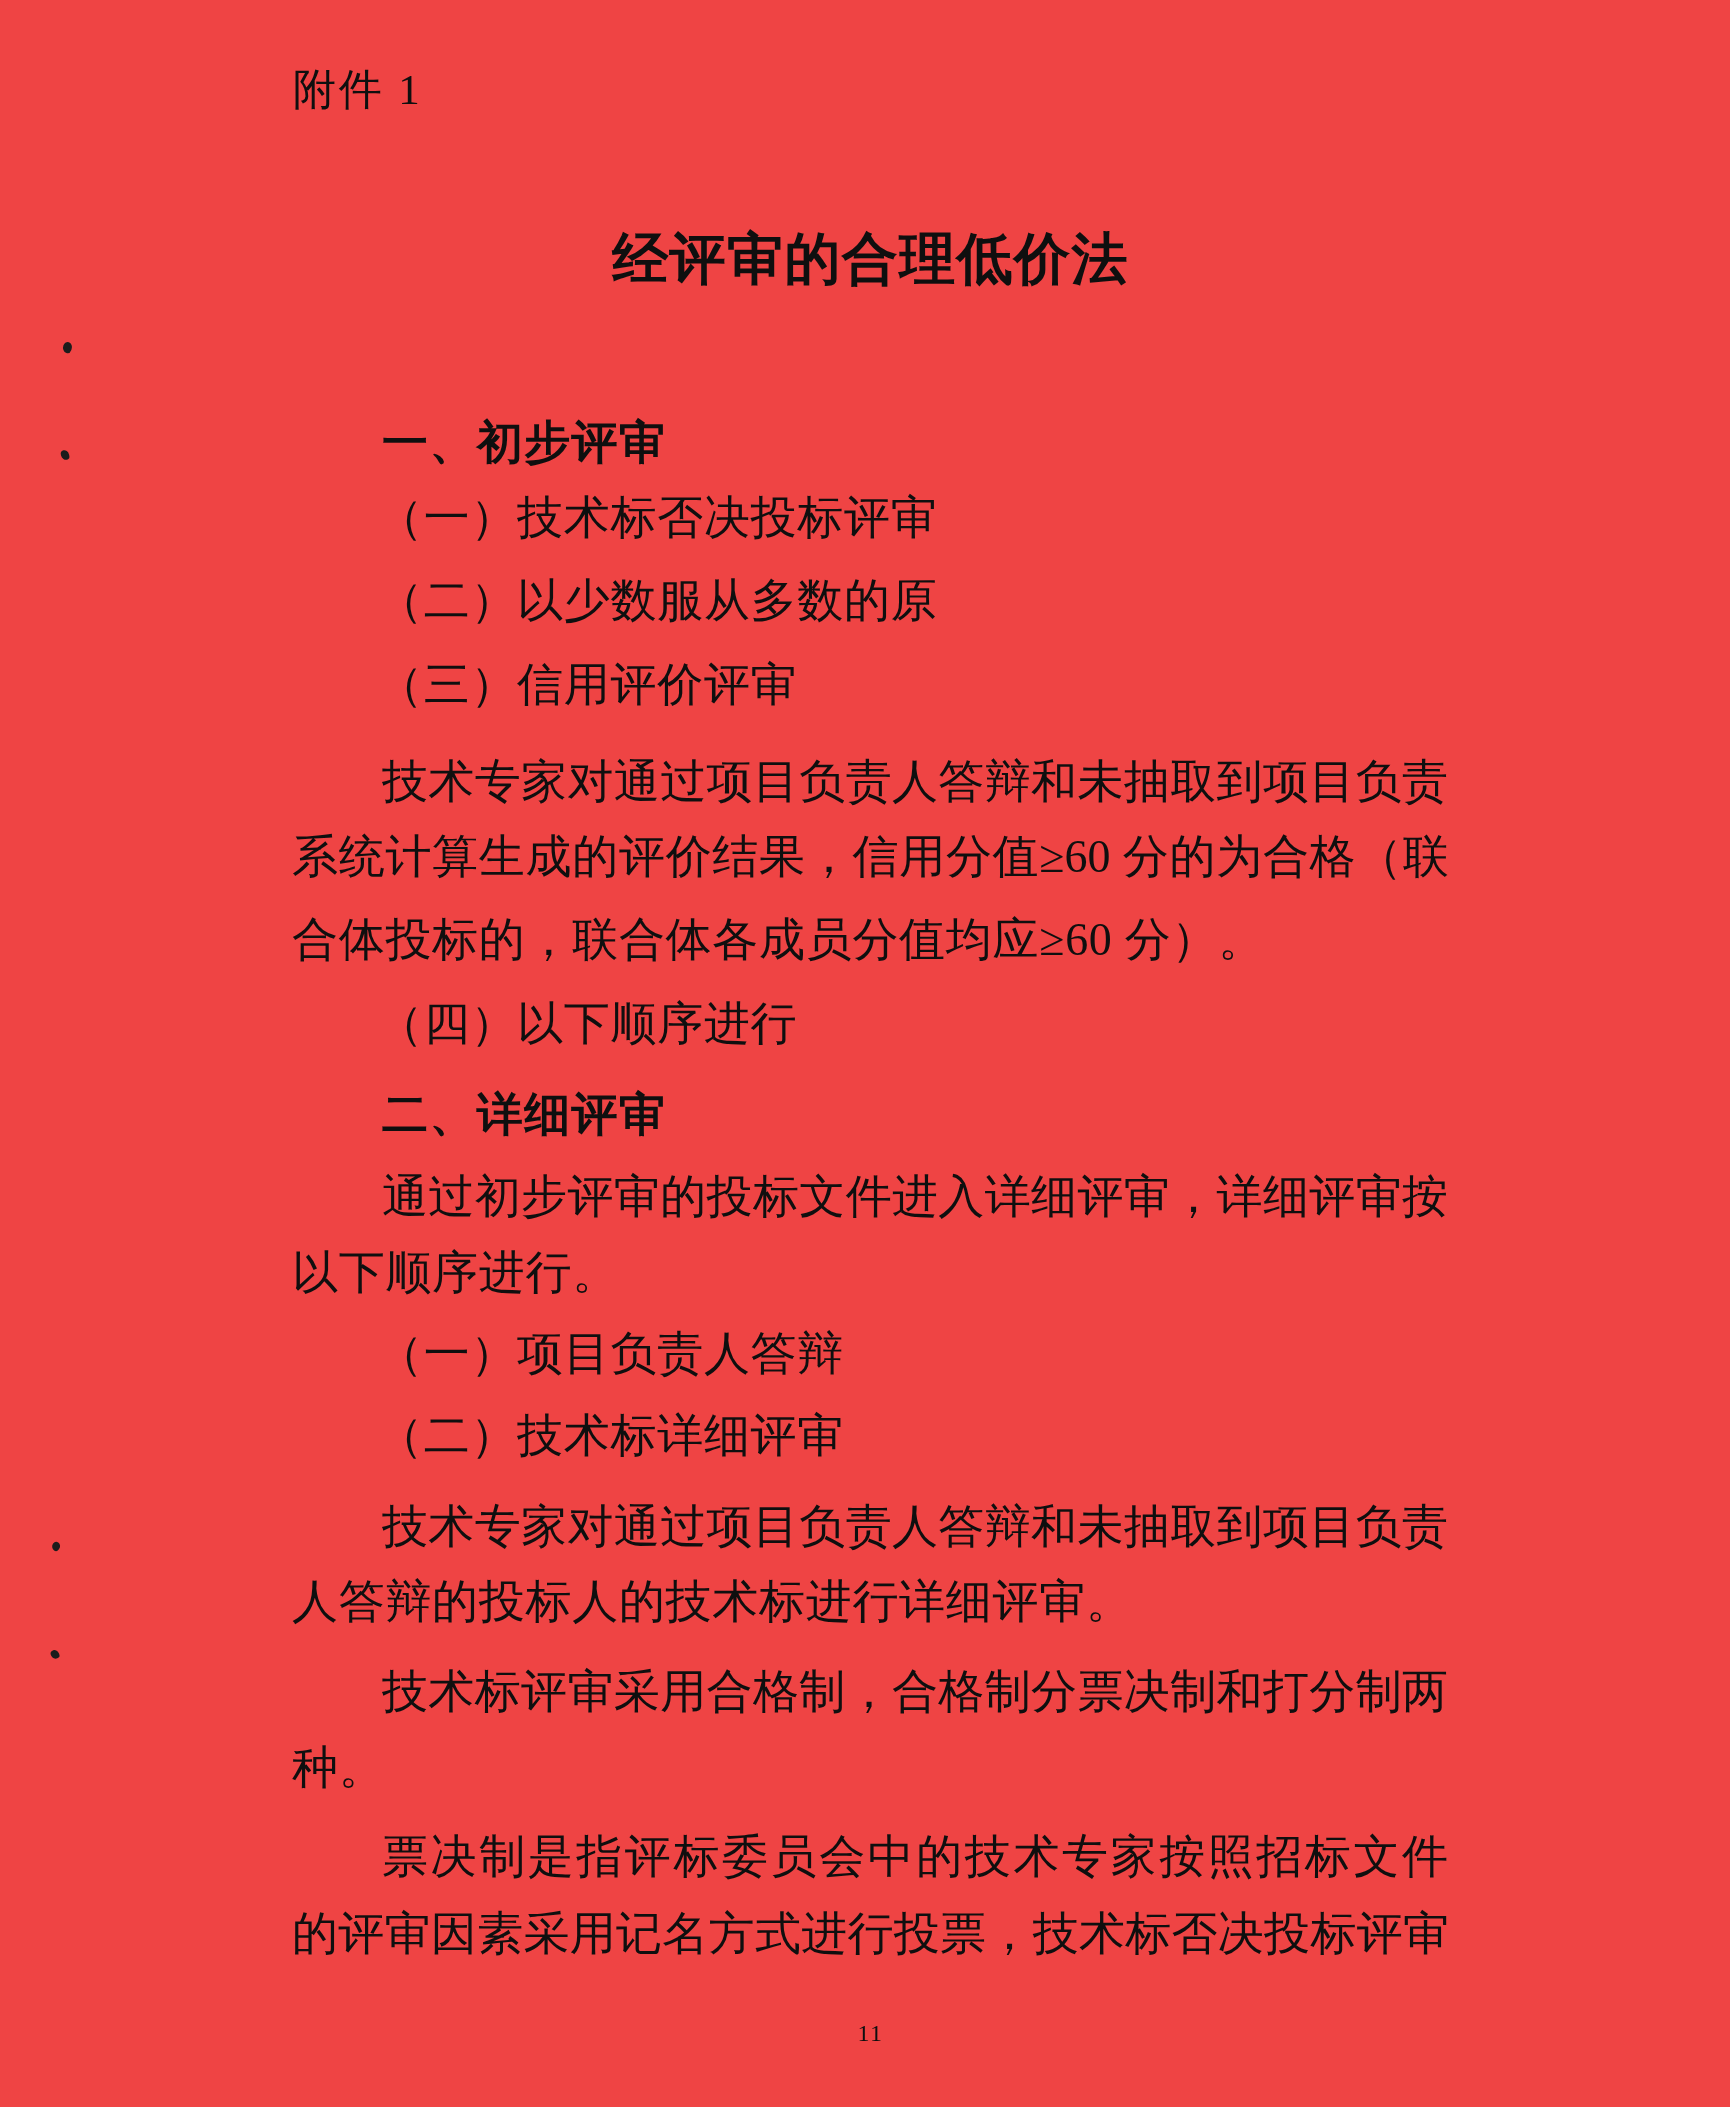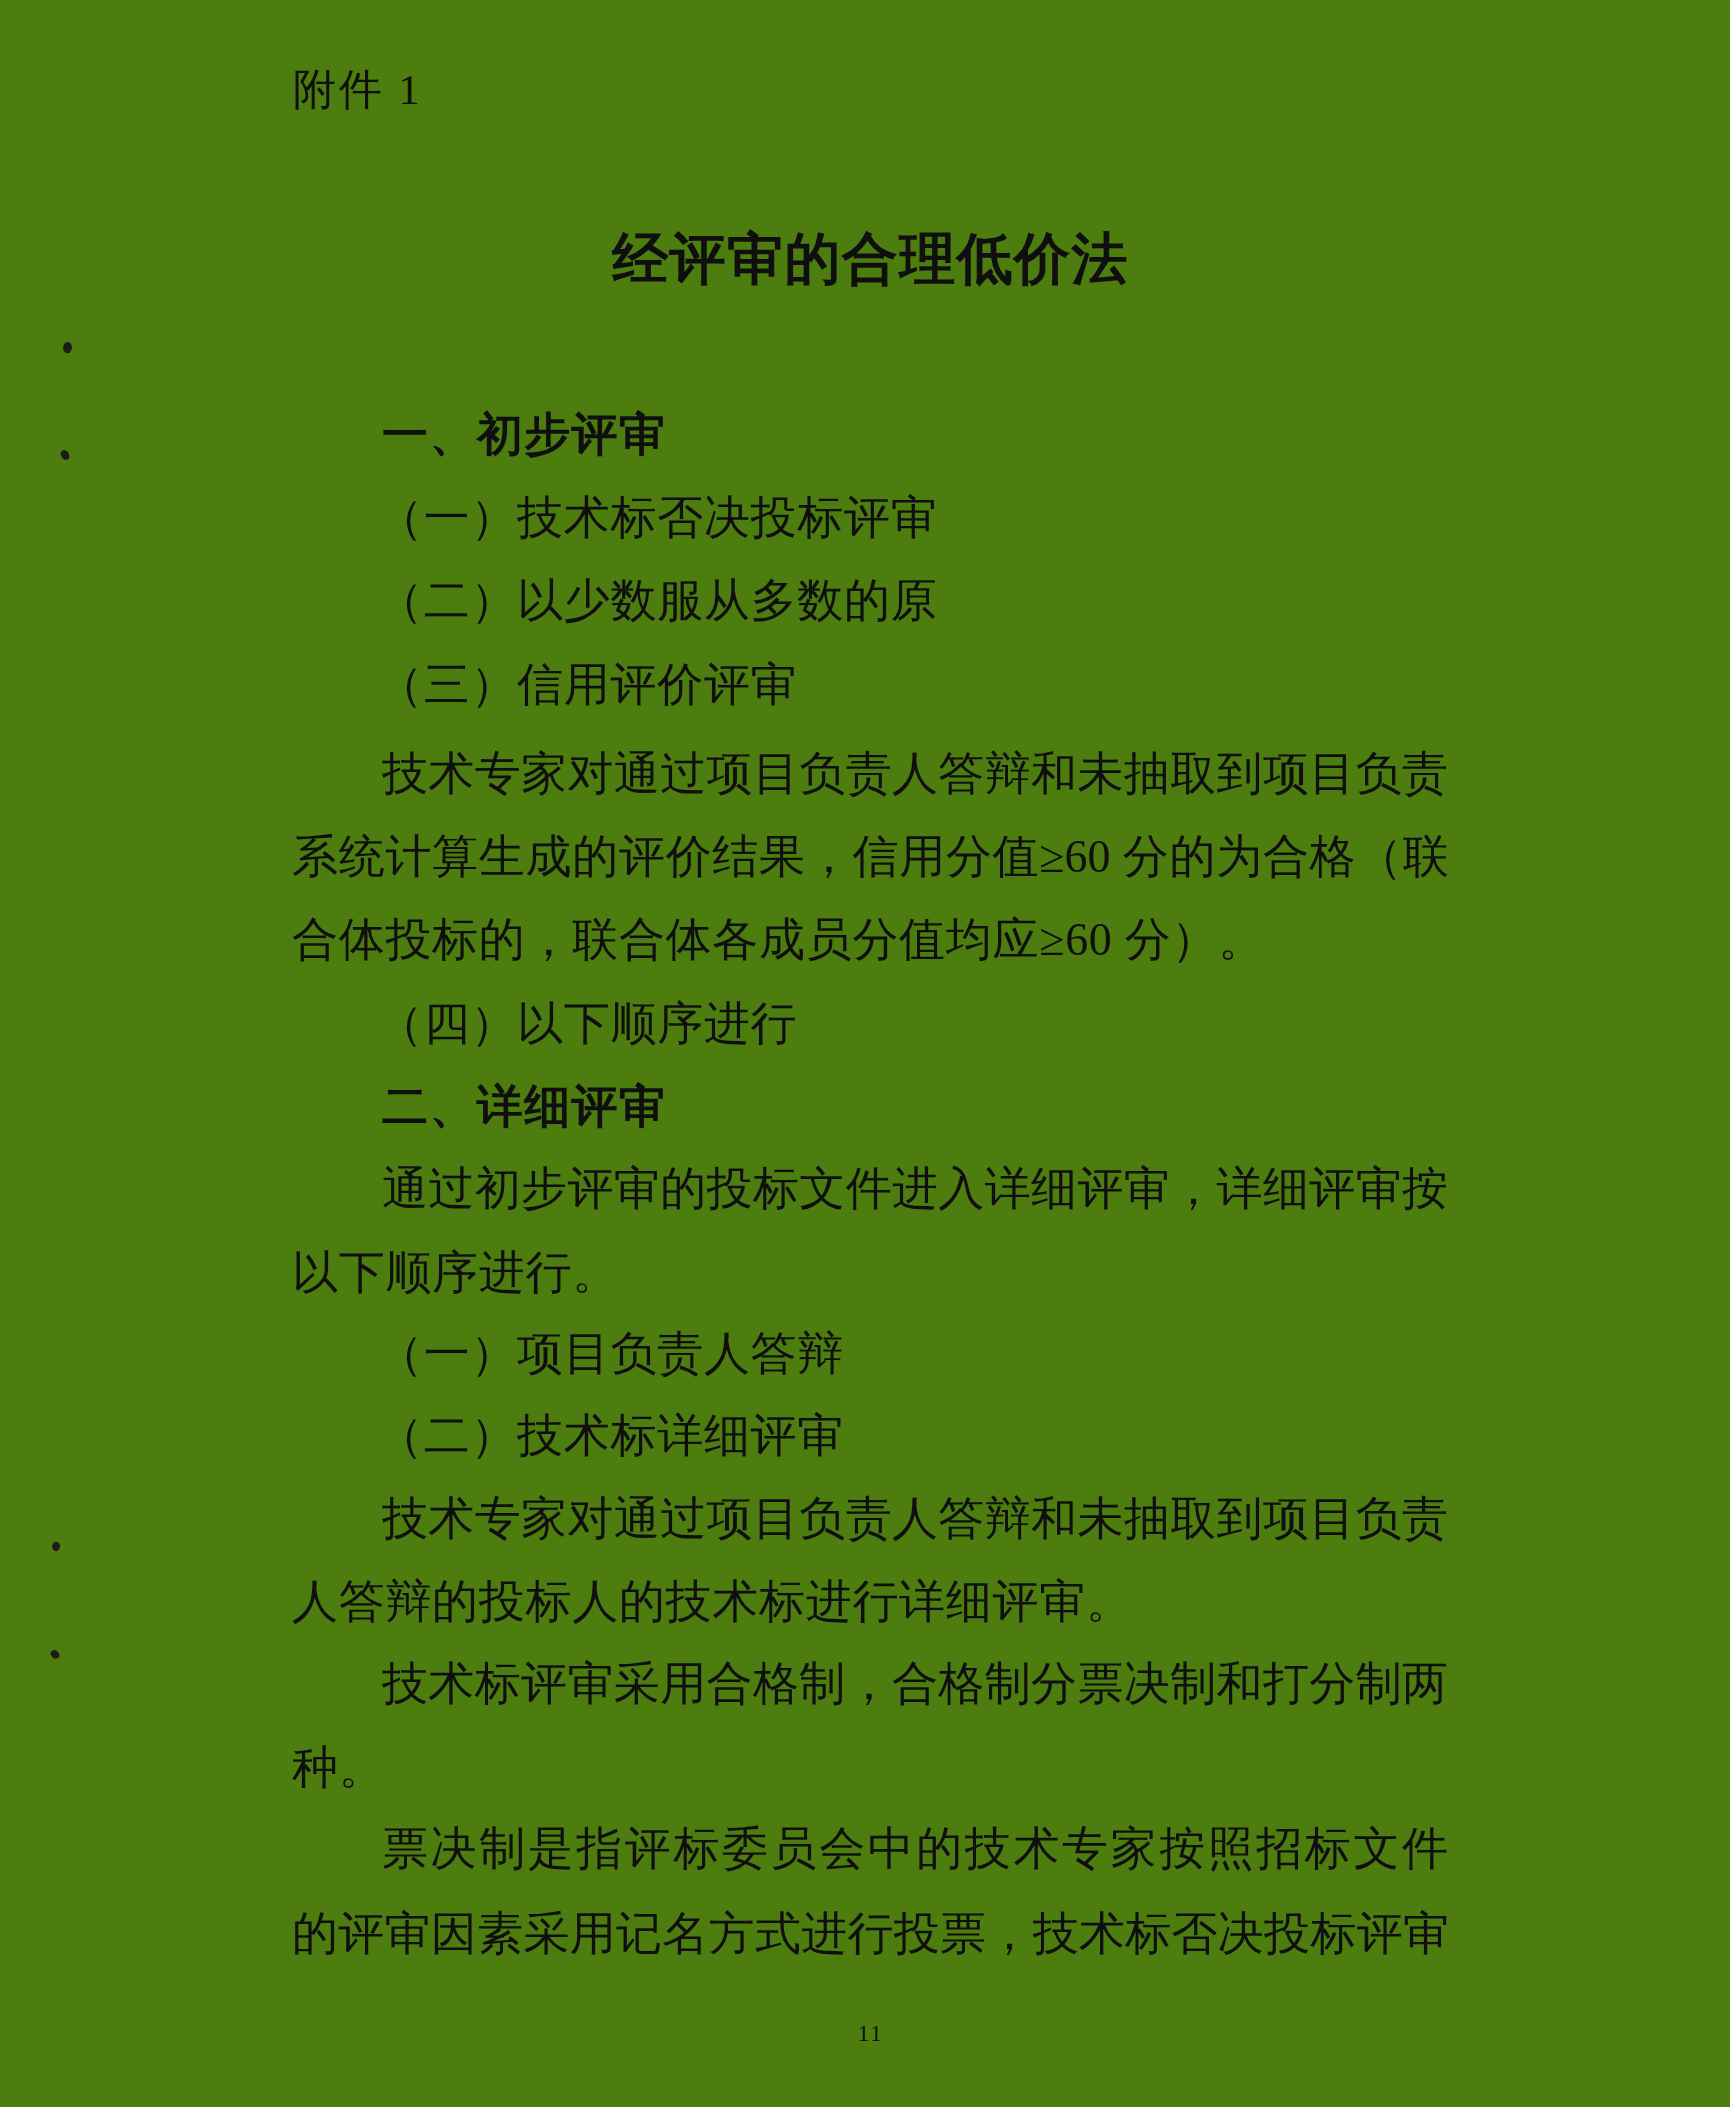--- a/index.html
+++ b/index.html
@@ -5,38 +5,38 @@
   html, body {
     margin: 0;
     padding: 0;
     background: #e8e8e8;
   }
   .page {
     position: relative;
     width: 1731px;
     height: 2108px;
     margin: 0 auto;
-    background: #4d7c0f;
+    background: #ef4444;
     color: #0f0f0f;
     font-family: "Liberation Serif", "DejaVu Serif", serif;
     overflow: hidden;
   }
   .line {
     position: absolute;
     font-size: 46px;
     line-height: 1.12;
     white-space: nowrap;
     letter-spacing: 0.7px;
   }
   
   .flush   { left: 292px; }
   
   .indent-item { left: 377px; }
   
-  .indent-para { left: 382px; }
+  .indent-para { left: 382px; margin-top: 8px; }
   
   .heading { font-weight: bold; letter-spacing: 1.4px; }
   
   .just {
     white-space: normal;
     text-align: justify;
     text-align-last: justify;
     letter-spacing: 0;
   }
   .just.indent-para { width: 1066px; }

